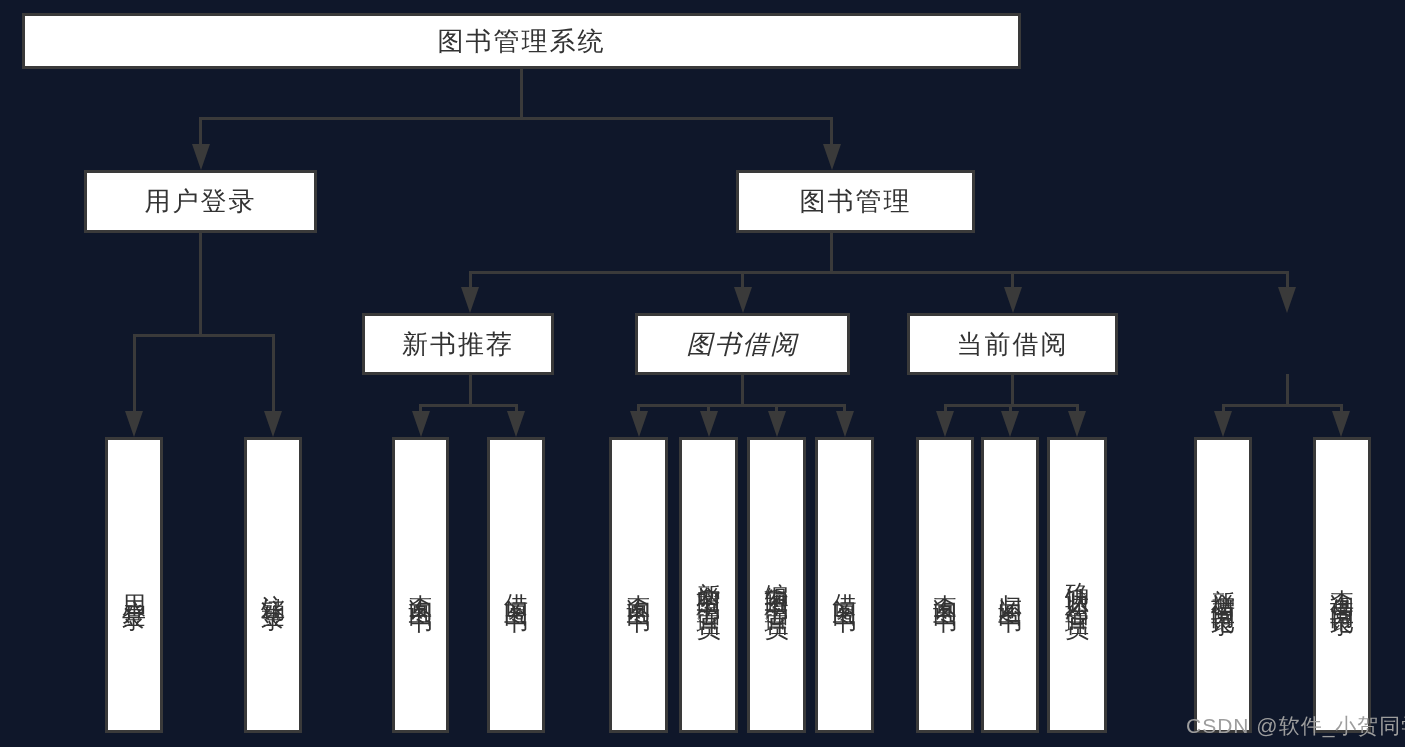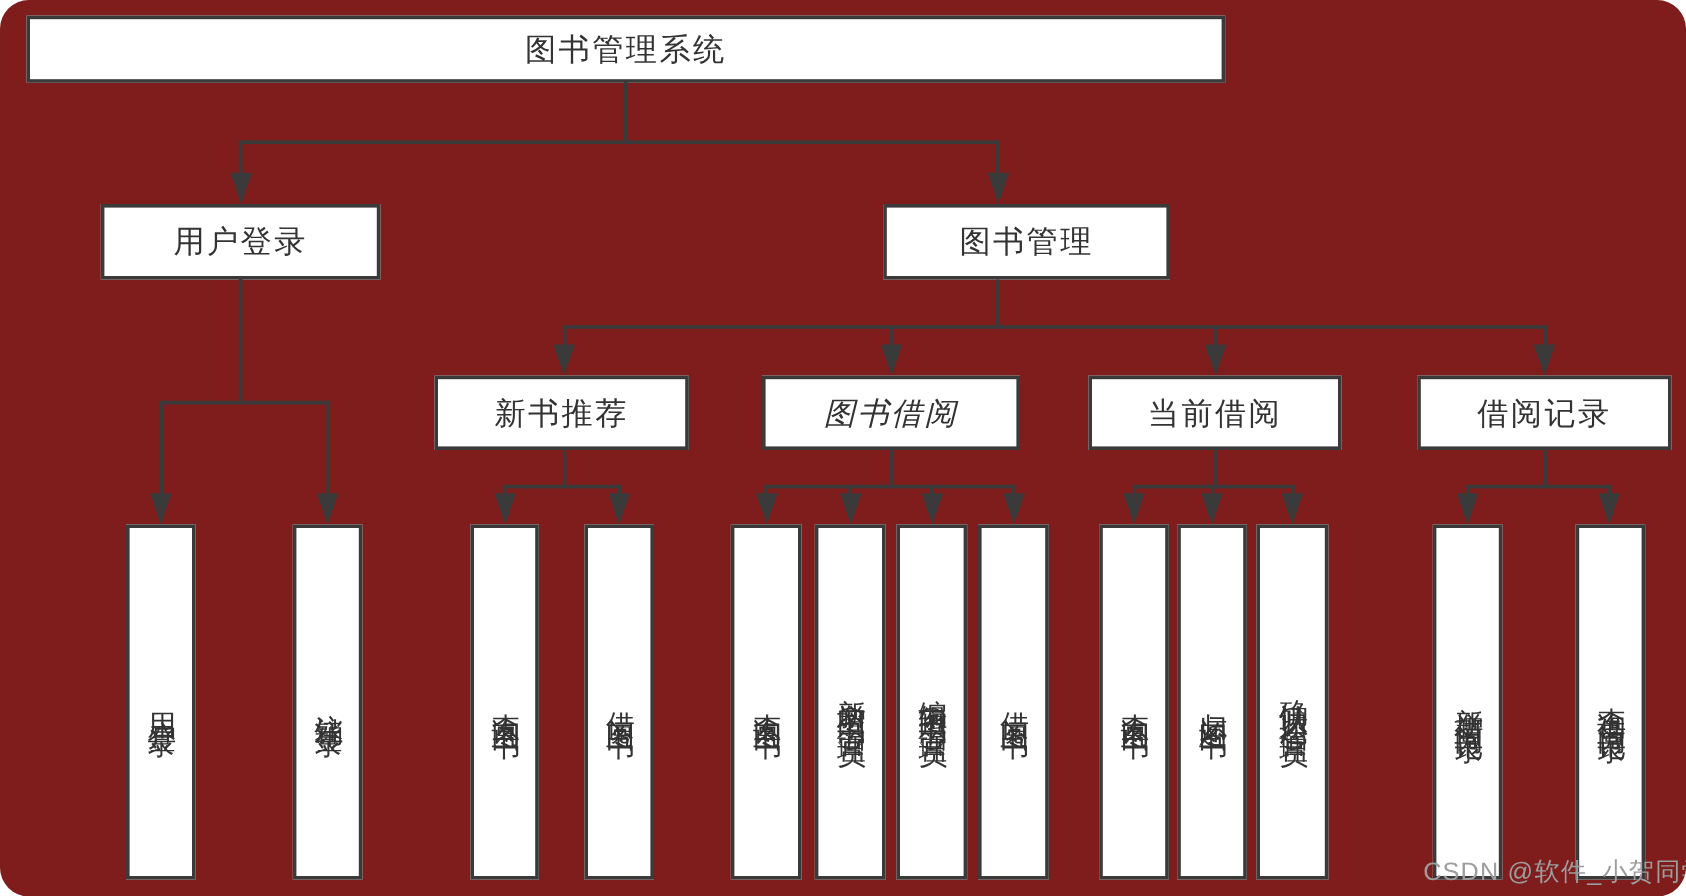--- a/index.html
+++ b/index.html
@@ -5,23 +5,22 @@
   html, body {
     margin: 0;
     padding: 0;
     background: #ffffff;
     font-family: "Liberation Sans", "DejaVu Sans", sans-serif;
   }
   #canvas {
     position: relative;
     width: 1405px;
     height: 747px;
-    background: #7f1d1d;
+    background: #0f172a;
     overflow: hidden;
-    border-radius: 24px;
   }
   
   .node {
     position: absolute;
     box-sizing: border-box;
     background: #ffffff;
     border: 3px solid #3a3a3a;
     display: flex;
     align-items: center;
     justify-content: center;
@@ -96,31 +95,28 @@
   <div class="hline" style="left:468.5px; top:271px; width:820px;"></div>
   <div class="vline" style="left:468.5px; top:271px; height:19px;"></div>
   <div class="arrow" style="left:461px; top:287px;"></div>
   <div class="vline" style="left:741px; top:271px; height:19px;"></div>
   <div class="arrow" style="left:733.5px; top:287px;"></div>
   <div class="vline" style="left:1011px; top:271px; height:19px;"></div>
   <div class="arrow" style="left:1003.5px; top:287px;"></div>
   <div class="vline" style="left:1285.5px; top:271px; height:19px;"></div>
   <div class="arrow" style="left:1278px; top:287px;"></div>
 
-  <div class="node h-node" style="left:362px; top:313px; width:212px; height:62px;">
+  <div class="node h-node" style="left:362px; top:313px; width:192px; height:62px;">
     <span>新书推荐</span>
   </div>
   <div class="node h-node" style="left:635px; top:313px; width:215px; height:62px;font-style:italic;">
     <span>图书借阅</span>
   </div>
   <div class="node h-node" style="left:907px; top:313px; width:211px; height:62px;">
     <span>当前借阅</span>
-  </div>
-  <div class="node h-node" style="left:1181px; top:313px; width:212px; height:62px;">
-    <span>借阅记录</span>
   </div>
 
   <div class="vline" style="left:468.5px; top:374px; height:33px;"></div>
   <div class="hline" style="left:419px; top:404px; width:98.5px;"></div>
   <div class="vline" style="left:419px; top:404px; height:10px;"></div>
   <div class="arrow" style="left:411.5px; top:411px;"></div>
   <div class="vline" style="left:514.5px; top:404px; height:10px;"></div>
   <div class="arrow" style="left:507px; top:411px;"></div>
 
   <div class="vline" style="left:741px; top:374px; height:33px;"></div>

